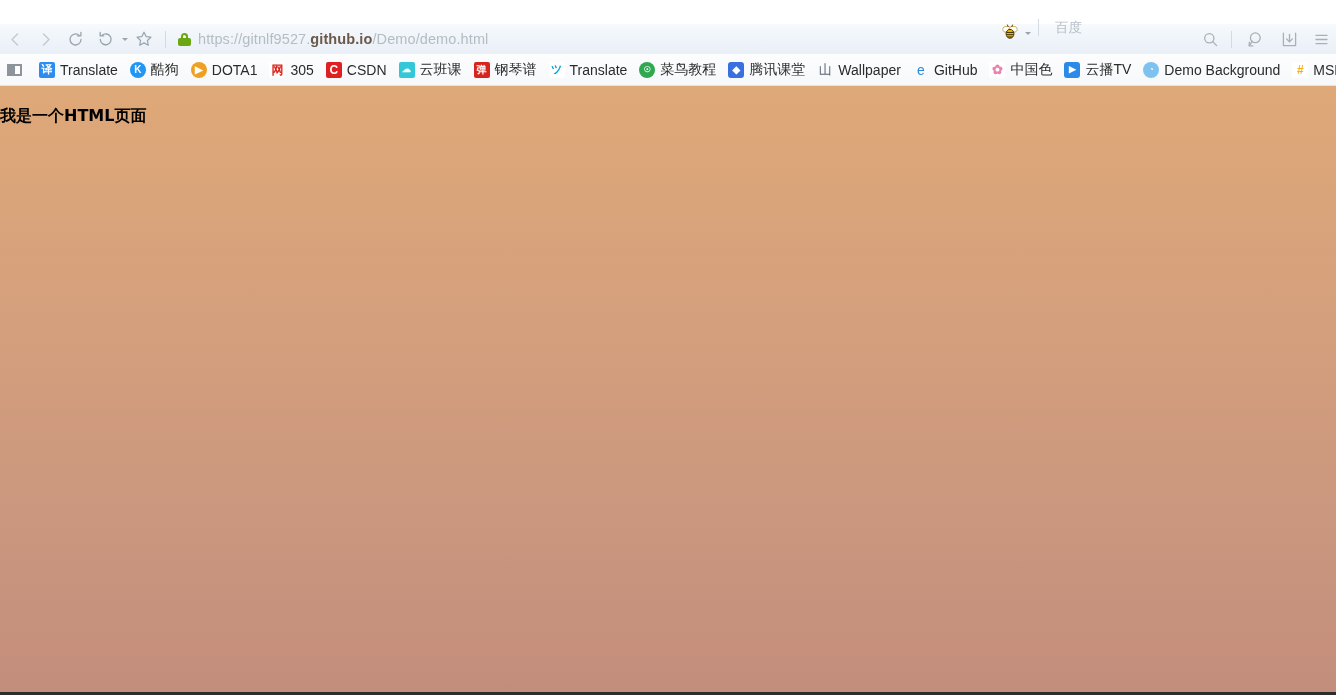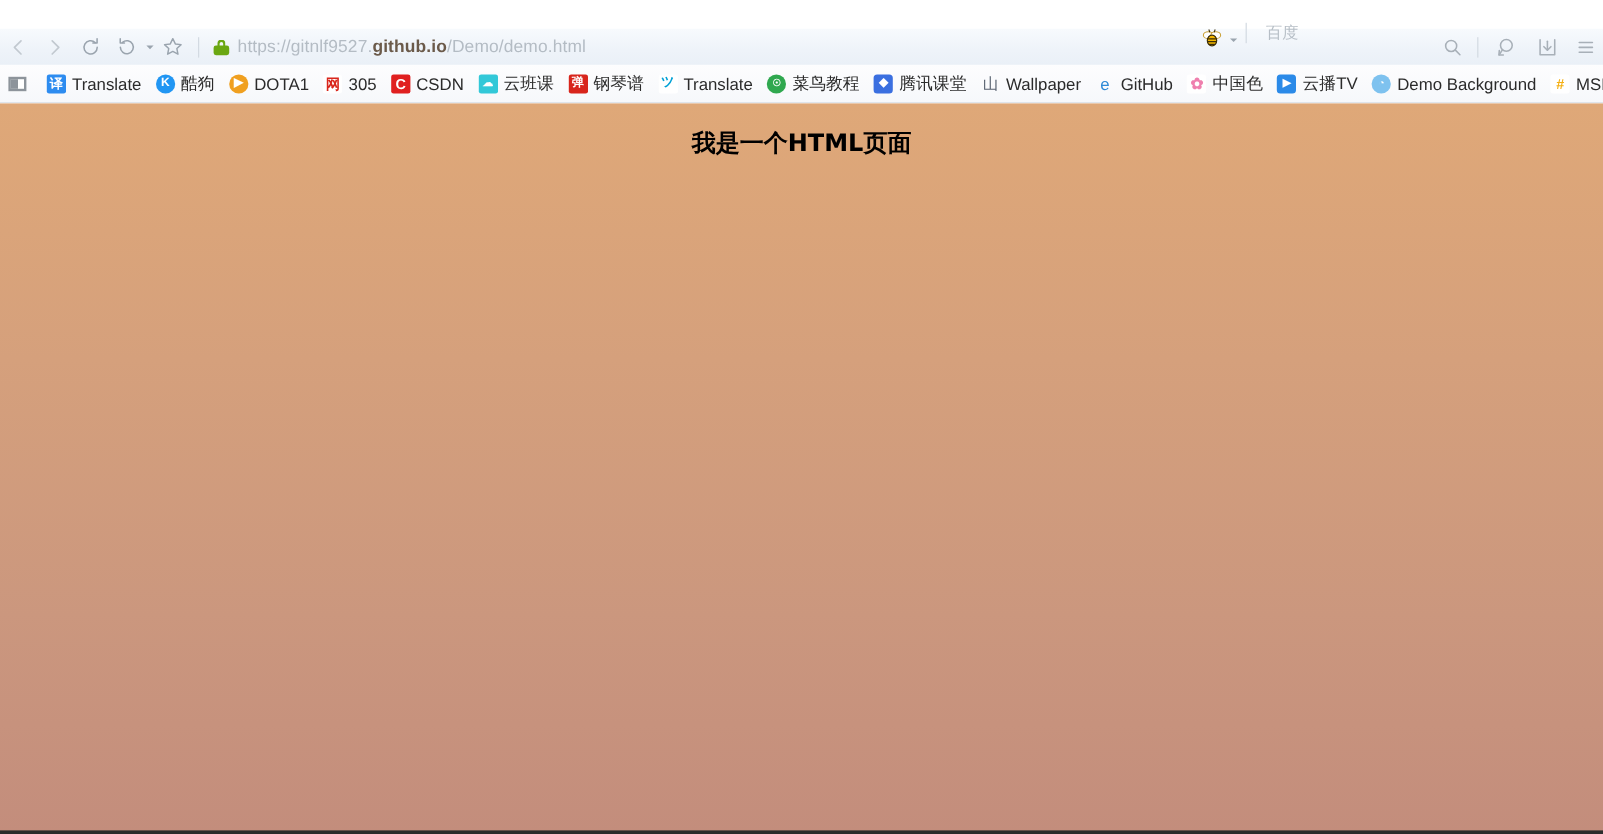--- a/index.html
+++ b/index.html
@@ -104,22 +104,21 @@
   
   .viewport {
     flex:1 1 auto; position:relative; overflow:hidden;
   }
   .page {
     position:absolute; inset:0;
     background:linear-gradient(180deg,#dfa878 0%, #d5a07c 35%, #cb977e 70%, #c38d7c 100%);
   }
   .page-heading {
     position:absolute; left:0; right:0; top:20px;
-    text-align:center;
-    font-size:20px; font-weight:bold; color:#000;
+    font-size:16px; font-weight:bold; color:#000;
     font-family:"DejaVu Sans","Liberation Sans", sans-serif;
   }
   .bottom-edge {
     position:absolute; left:0; right:0; bottom:0; height:3px; background:#2c2c2c;
   }
 </style>
 </head>
 <body>
 
 <div class="browser">

